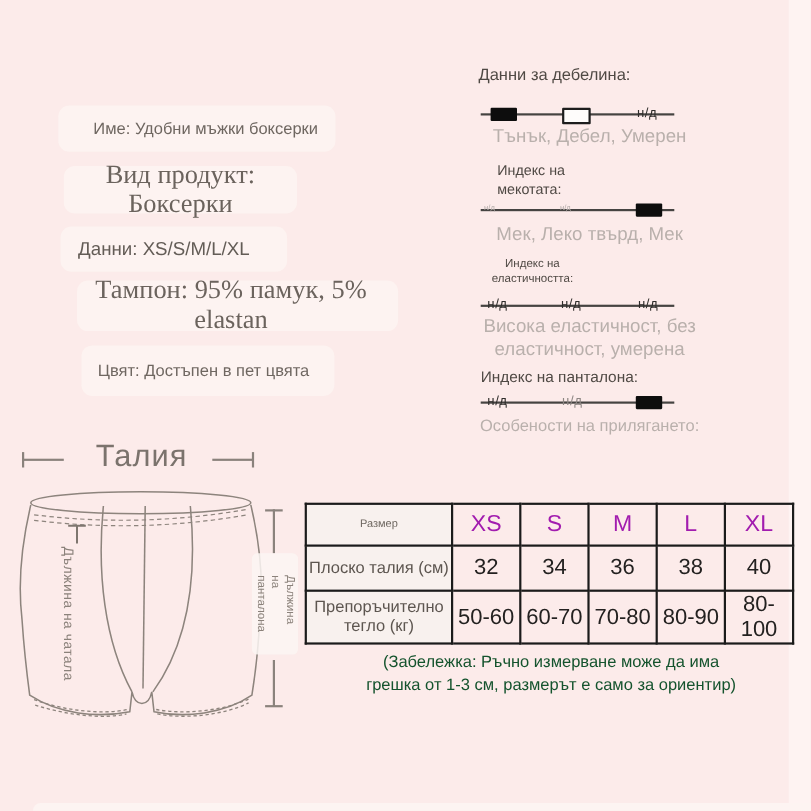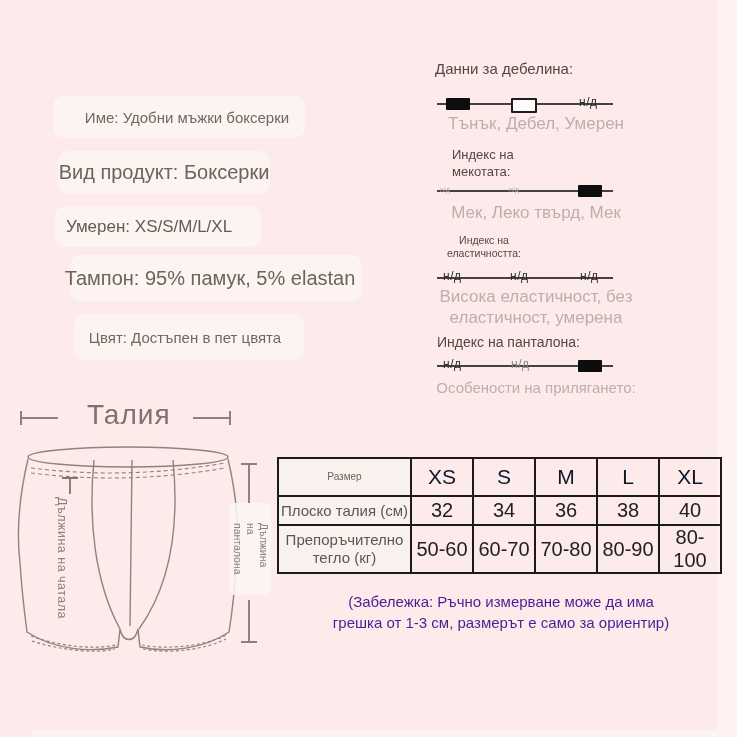--- a/index.html
+++ b/index.html
@@ -11,21 +11,21 @@
   }
   .abs{position:absolute;}
   
   .right-strip{right:0;top:0;width:20px;height:737px;background:rgba(255,249,248,0.55);}
   .bottom-sliver{left:30px;top:730px;width:707px;height:7px;background:#fdf4f2;border-top-left-radius:14px;}
 
   
   .card{background:rgba(253,248,245,0.6);border-radius:10px;}
   .ptext{display:flex;align-items:center;justify-content:center;text-align:center;}
   .t-sm{font-size:15px;color:#6f6761;}
-  .t-lg{font-size:20px;color:#6b635d;}
+  .t-lg{font-size:24px;color:#6b635d;font-family:Liberation Serif, serif;}
   .t-md{font-size:17px;color:#635c56;}
 
   
   .stitle{color:#4f4944;white-space:pre-line;}
   .caption{left:420px;width:232px;text-align:center;color:#b9b0ac;white-space:pre-line;}
   .slider{left:437px;width:176px;height:14px;}
   .track{position:absolute;left:0;right:0;top:6px;height:2px;background:#454341;}
   .mark-filled{position:absolute;top:1px;width:24px;height:12px;background:#0d0d0d;border-radius:1px;}
   .mark-outline{position:absolute;top:1px;width:22px;height:11px;background:#fefcfb;border:2px solid #1d1d1d;border-radius:1px;}
   .na{position:absolute;top:-2px;font-size:12px;color:#2f2d2b;letter-spacing:0.5px;}
@@ -36,40 +36,40 @@
   .ruler{background:#8a827c;}
   .vtext{writing-mode:vertical-rl;color:#8b827b;white-space:pre-line;}
   .pants-box{left:229px;top:503px;width:42px;height:92px;background:rgba(252,246,243,0.85);
              border-radius:5px;display:flex;align-items:center;justify-content:center;}
 
   
   table.size{border-collapse:collapse;table-layout:fixed;padding-left:16px;}
   table.size td{border:2px solid #1b1b1b;text-align:center;vertical-align:middle;padding:0;}
   td.lbl{background:#f8f1ee;font-size:15px;color:#5d5650;line-height:18px;white-space:pre-line;}
   td.corner{font-size:10px;color:#6d665f;}
-  td.colh{font-size:21px;color:#0f172a;}
+  td.colh{font-size:21px;color:#a21caf;}
   td.val{font-size:20px;color:#232120;border-radius:19px;}
 
   .note{left:283px;top:591px;width:436px;text-align:center;font-size:15px;line-height:21px;
-        color:#4c1d95;white-space:pre-line;}
+        color:#14532d;white-space:pre-line;}
 </style>
 </head>
 <body>
 
 <div class="abs right-strip"></div>
 <div class="abs bottom-sliver"></div>
 
 <div class="abs card" style="left:53px;top:96px;width:252px;height:42px;"></div>
 <div class="abs ptext t-sm" style="left:53px;top:96px;width:268px;height:42px;">Име: Удобни мъжки боксерки</div>
 
 <div class="abs card" style="left:58px;top:151px;width:212px;height:43px;"></div>
 <div class="abs ptext t-lg" style="left:50px;top:151px;width:228px;height:43px;">Вид продукт: Боксерки</div>
 
 <div class="abs card" style="left:55px;top:206px;width:206px;height:41px;"></div>
-<div class="abs ptext t-md" style="left:46px;top:206px;width:206px;height:41px;">Умерен: XS/S/M/L/XL</div>
+<div class="abs ptext t-md" style="left:46px;top:206px;width:206px;height:41px;">Данни: XS/S/M/L/XL</div>
 
 <div class="abs card" style="left:70px;top:255px;width:292px;height:46px;"></div>
 <div class="abs ptext t-lg" style="left:64px;top:255px;width:292px;height:46px;">Тампон: 95% памук, 5% elastan</div>
 
 <div class="abs card" style="left:74px;top:314px;width:230px;height:46px;"></div>
 <div class="abs ptext t-sm" style="left:70px;top:314px;width:230px;height:46px;">Цвят: Достъпен в пет цвята</div>
 
 <div class="abs stitle" style="left:435px;top:60px;font-size:15px;">Данни за дебелина:</div>
 
 <div class="abs slider" style="top:97px;">
@@ -158,21 +158,21 @@
   </colgroup>
   <tbody>
       <tr style="height:38px;">
     <td class="lbl corner">Размер</td>
     <td class="colh">XS</td>
     <td class="colh">S</td>
     <td class="colh">M</td>
     <td class="colh">L</td>
     <td class="colh">XL</td>
   </tr>
-  <tr style="height:29px;">
+  <tr style="height:41px;">
     <td class="lbl">Плоско талия (см)</td>
     <td class="val">32</td>
     <td class="val">34</td>
     <td class="val">36</td>
     <td class="val">38</td>
     <td class="val">40</td>
   </tr>
   <tr style="height:40px;">
     <td class="lbl">Препоръчително
 тегло (кг)</td>

